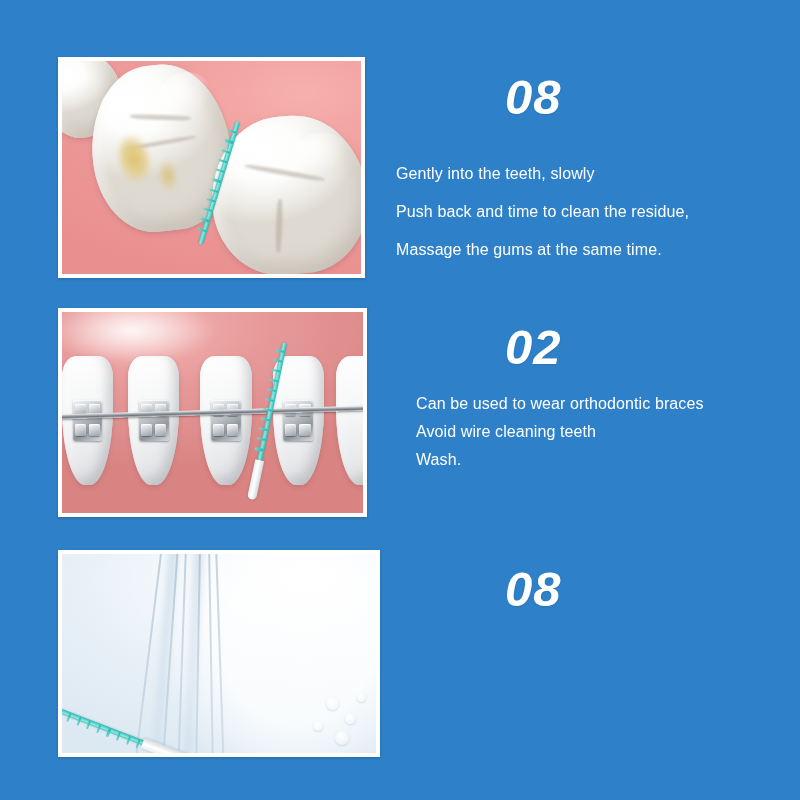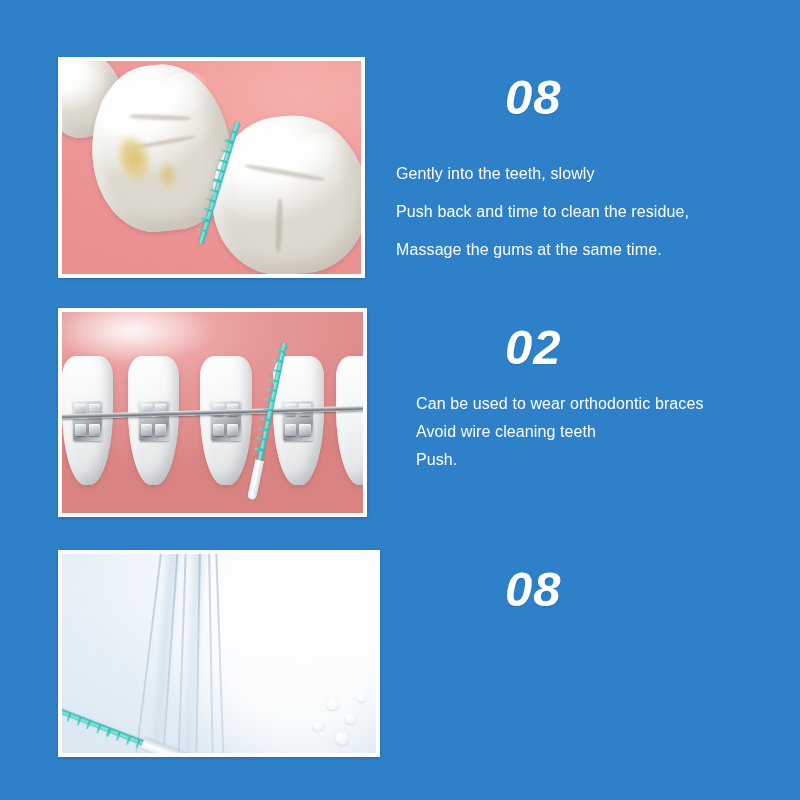--- a/index.html
+++ b/index.html
@@ -242,21 +242,21 @@
       <div class="bristle" style="left:-1px;top:86%;"></div>
       <div class="handle"></div>
     </div>
   </div>
 </div>
 
 <div class="num" id="num-2">02</div>
 <div class="body" id="body-2">
   <div>Can be used to wear orthodontic braces</div>
   <div>Avoid wire cleaning teeth</div>
-  <div>Push.</div>
+  <div>Wash.</div>
 </div>
 
 <div class="photo" id="photo-3">
   <div class="photo-inner">
     <div class="water-bg"></div>
     <div class="basin"></div>
 
     <div class="stream wide" style="left:31%;transform:rotate(5deg);"></div>
     <div class="stream wide" style="left:40%;transform:rotate(3deg);"></div>
     <div class="stream" style="left:27%;transform:rotate(7deg);"></div>

